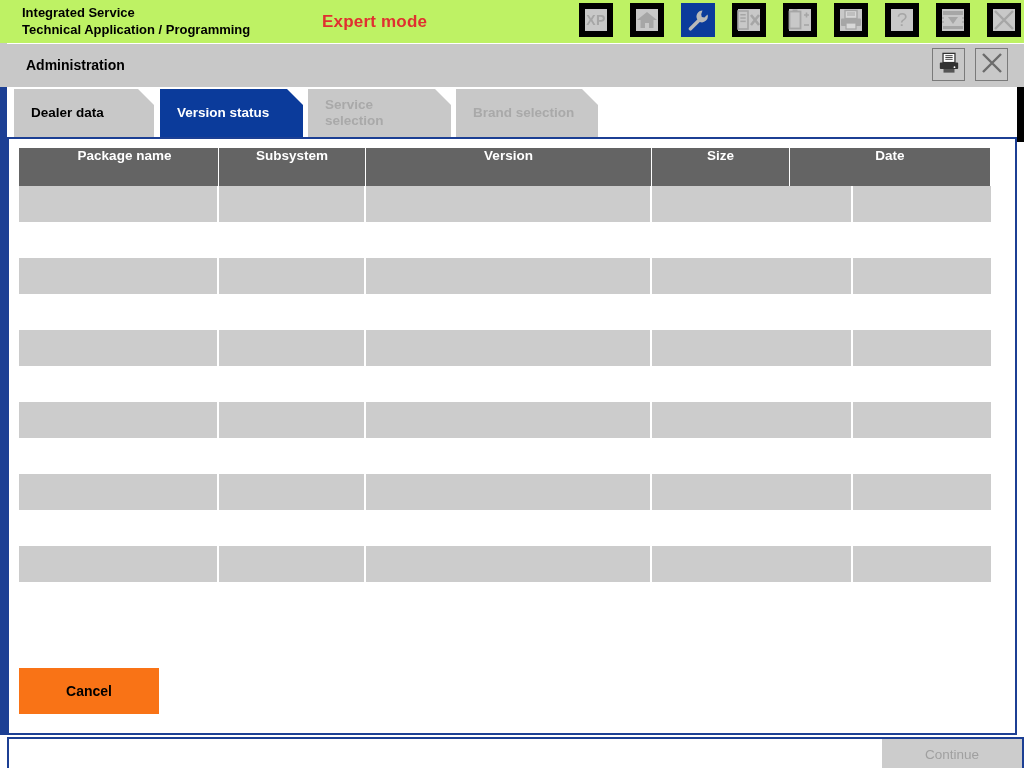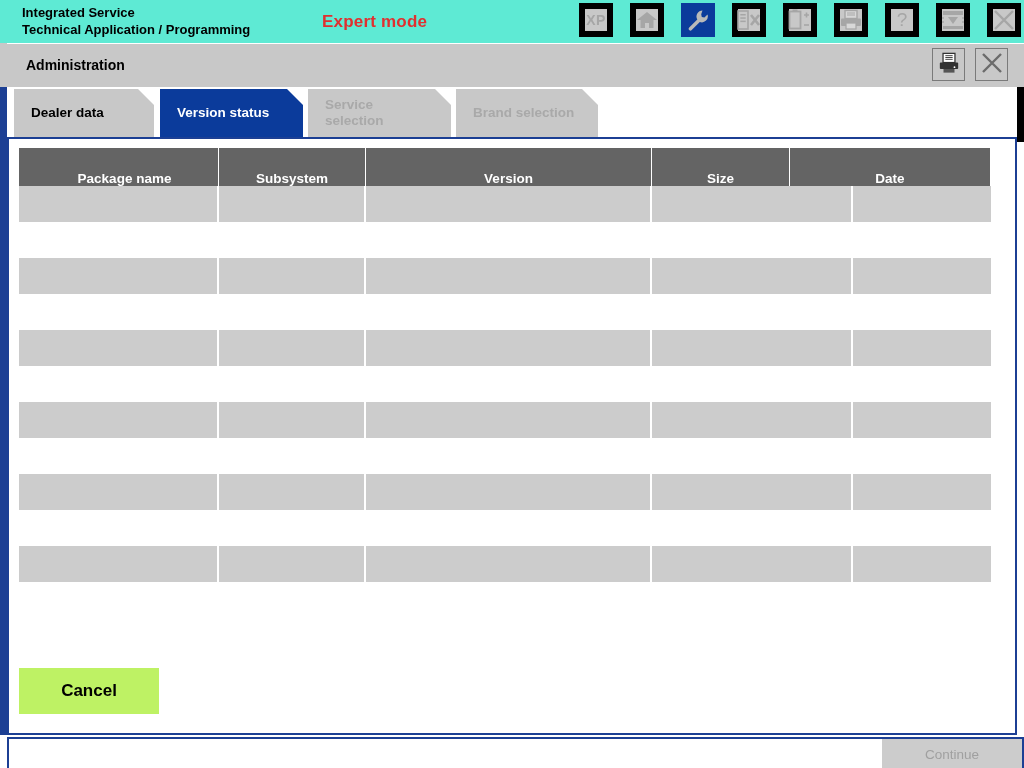--- a/index.html
+++ b/index.html
@@ -18,21 +18,21 @@
     width: 1024px;
     height: 768px;
     background: #ffffff;
   }
 
   
   .appbar {
     position: absolute;
     left: 0; top: 0;
     width: 1024px; height: 58px;
-    background: #5eead4;
+    background: #bef264;
     border-bottom: 1px solid #8a8a8a;
   }
   .app-title {
     position: absolute;
     left: 22px; top: 4px;
     font-size: 13px;
     font-weight: bold;
     color: #000000;
     line-height: 17px;
     white-space: pre;
@@ -176,21 +176,21 @@
     background: #646464;
     height: 38px;
     margin-bottom: 0;
   }
   .trow.data {
     margin-bottom: 36px;
   }
   .tcell {
     background: #cccccc;
     display: flex;
-    align-items: flex-end;
+    align-items: flex-start;
     border-right: 2px solid #ffffff;
     overflow: hidden;
   }
   .trow.head .tcell {
     background: #646464;
     justify-content: center;
     border-right: 1px solid #ffffff;
   }
   .tcell:last-child { border-right: none; }
 
@@ -208,23 +208,23 @@
   .td-text {
     font-size: 13.5px;
     font-weight: bold;
     color: #000000;
   }
 
   .cancel-btn {
     position: absolute;
     left: 10px; top: 529px;
     width: 140px; height: 46px;
-    background: #bef264;
+    background: #f97316;
     border: none;
-    font-size: 17px;
+    font-size: 14px;
     font-weight: bold;
     color: #000000;
     cursor: pointer;
     font-family: "Liberation Sans", sans-serif;
   }
 
   
   .bottombar {
     position: absolute;
     left: 7px; top: 737px;

